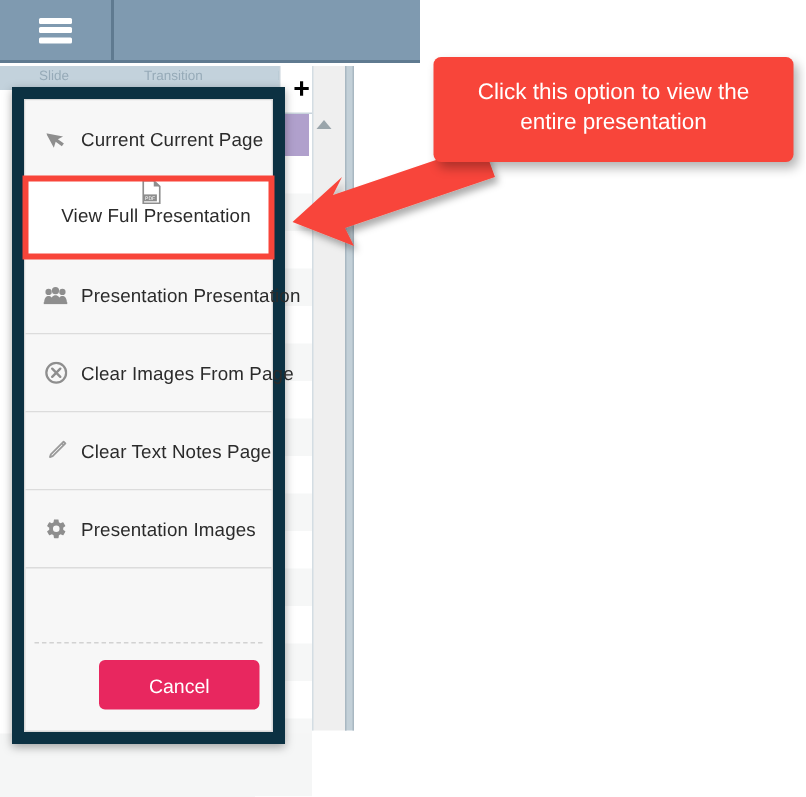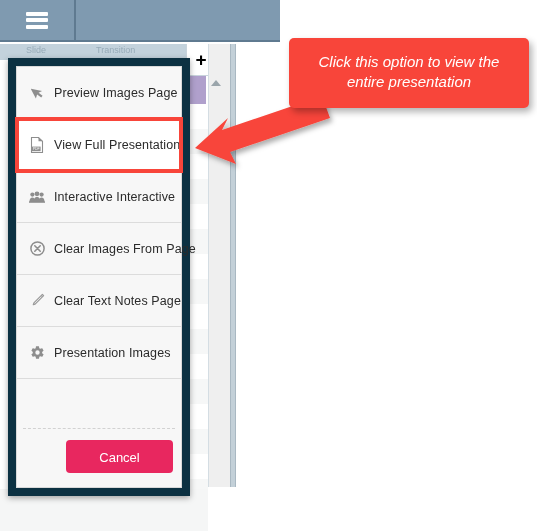--- a/index.html
+++ b/index.html
@@ -238,20 +238,21 @@
     white-space: nowrap;
     letter-spacing: .1px;
   }
 
   
   .menu-item.highlighted {
     outline: 4px solid #f8453a;
     outline-offset: -2px;
     z-index: 4;
     background: #ffffff;
+    flex-direction: column;
   }
 
   .dotted-sep {
     height: 1px;
     margin: 0 6px;
     border-top: 1px dashed #d2d2d2;
   }
 
   .cancel-wrap {
     padding: 10px 8px 14px 13px;
@@ -280,21 +281,20 @@
     padding: 14px 12px 16px 12px;
     box-sizing: border-box;
     background: #f8453a;
     border-radius: 5px;
     color: #ffffff;
     font-size: 15px;
     line-height: 1.32;
     text-align: center;
     box-shadow: 3px 4px 7px rgba(0,0,0,.30);
     z-index: 10;
-    font-style: italic;
   }
 
   
   .arrow-layer {
     position: absolute;
     left: 0; top: 0;
     width: 537px;
     height: 531px;
     pointer-events: none;
     z-index: 9;
@@ -364,21 +364,21 @@
 <div class="modal-frame">
   <div class="modal-inner">
     <div class="menu-list">
 
       <div class="menu-item">
         <span class="mi-icon">
           <svg width="13" height="15" viewBox="0 0 13 15" aria-hidden="true">
             <path d="M2 1 L2 12 L5 9 L7.2 13.6 L9.3 12.6 L7.1 8.2 L11 8.2 Z" fill="#8e8e8e" transform="rotate(-28 6.5 7)"></path>
           </svg>
         </span>
-        <span class="mi-label">Preview Images Page</span>
+        <span class="mi-label">Current Current Page</span>
       </div>
 
       <div class="menu-item highlighted no-rule">
         <span class="mi-icon">
           <svg width="14" height="16" viewBox="0 0 14 16" aria-hidden="true">
             <path d="M1.5 0.5 H8.5 L12.5 4.3 V15.5 H1.5 Z" fill="#ffffff" stroke="#8e8e8e" stroke-width="1.1"></path>
             <path d="M8.5 0.6 L8.5 4.3 L12.4 4.3 Z" fill="#8e8e8e"></path>
             <rect x="1.6" y="9.6" width="9" height="4.6" fill="#8e8e8e"></rect>
             <text x="6.1" y="13.3" font-size="3.4" fill="#ffffff" text-anchor="middle" font-family="Liberation Sans, sans-serif">PDF</text>
           </svg>
@@ -391,21 +391,21 @@
           <svg width="16" height="12" viewBox="0 0 16 12" aria-hidden="true">
             <circle cx="3.4" cy="3.6" r="2.1" fill="#8e8e8e"></circle>
             <circle cx="8" cy="2.8" r="2.4" fill="#8e8e8e"></circle>
             <circle cx="12.6" cy="3.6" r="2.1" fill="#8e8e8e"></circle>
             <path d="M0.4 11 C0.4 7.6 2 6.4 3.4 6.4 C4.8 6.4 6.4 7.6 6.4 11 Z" fill="#8e8e8e"></path>
             <path d="M4.6 11 C4.6 7.2 6.3 5.9 8 5.9 C9.7 5.9 11.4 7.2 11.4 11 Z" fill="#8e8e8e"></path>
             <path d="M9.6 11 C9.6 7.6 11.2 6.4 12.6 6.4 C14 6.4 15.6 7.6 15.6 11 Z" fill="#8e8e8e"></path>
             <rect x="0" y="10.4" width="16" height="1.4" fill="#8e8e8e"></rect>
           </svg>
         </span>
-        <span class="mi-label">Interactive Interactive</span>
+        <span class="mi-label">Presentation Presentation</span>
       </div>
 
       <div class="menu-item">
         <span class="mi-icon">
           <svg width="15" height="15" viewBox="0 0 15 15" aria-hidden="true">
             <circle cx="7.5" cy="7.5" r="6.6" fill="none" stroke="#8e8e8e" stroke-width="1.5"></circle>
             <path d="M4.8 4.8 L10.2 10.2 M10.2 4.8 L4.8 10.2" stroke="#8e8e8e" stroke-width="1.6" stroke-linecap="round"></path>
           </svg>
         </span>
         <span class="mi-label">Clear Images From Page</span>

